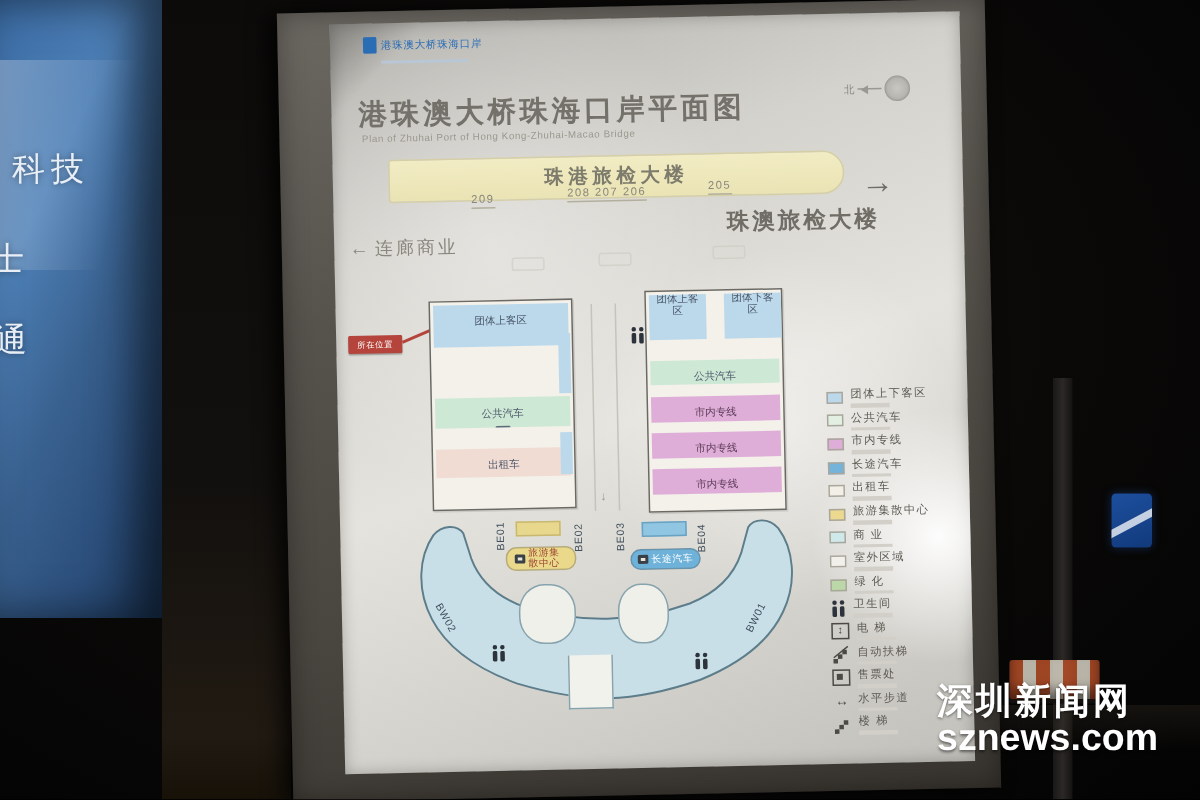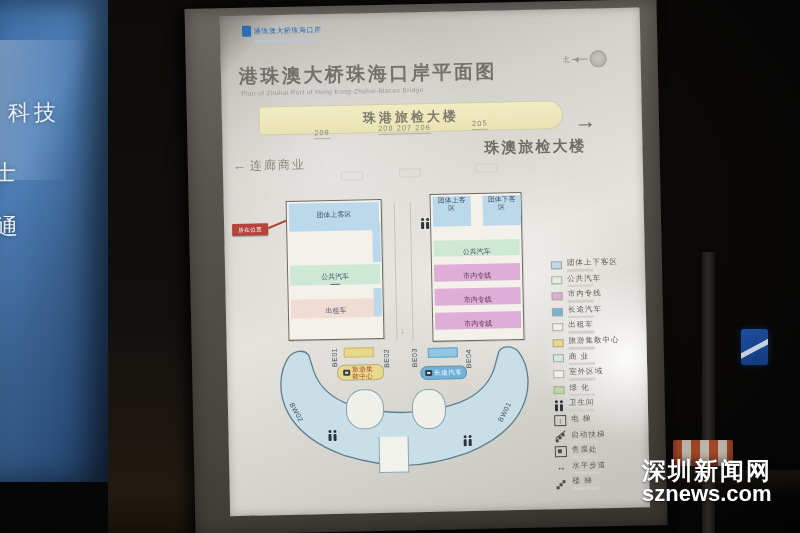--- a/index.html
+++ b/index.html
@@ -2,21 +2,21 @@
 <html><head>
 <meta charset="utf-8">
 <style>
   html,body{margin:0;padding:0;background:#000;}
   #stage{position:relative;width:800px;height:533px;overflow:hidden;
     background:radial-gradient(ellipse at 45% 40%, #141312 0%, #0a0908 55%, #030303 100%);
     font-family:"Liberation Sans","DejaVu Sans",sans-serif;}
   #stage *{box-sizing:border-box;}
 
   
-  .left-glass{position:absolute;left:0;top:0;width:108px;height:482px;
+  .left-glass{position:absolute;left:0;top:0;width:108px;height:412px;
     background:linear-gradient(115deg,#3c6da6 0%,#4d7fb6 30%,#39618f 55%,#2c4f7c 78%,#1d3a5e 100%);
     box-shadow:inset -18px 0 30px rgba(0,0,0,.55);}
   .left-glass::before{content:"";position:absolute;left:0;top:40px;width:108px;height:140px;
     background:linear-gradient(100deg,rgba(255,255,255,.28),rgba(255,255,255,0) 70%);}
   .glass-line{position:absolute;color:#e8eef6;text-shadow:0 0 4px rgba(0,0,0,.4);font-size:22px;letter-spacing:4px;}
   .dark-pillar{position:absolute;left:108px;top:0;width:86px;height:533px;
     background:linear-gradient(180deg,#0c0b0a 0%,#12100e 60%,#211a12 92%,#171108 100%);}
   .pole{position:absolute;left:702px;top:252px;width:13px;height:281px;
     background:linear-gradient(90deg,#1a1816,#2b2826 50%,#151311);}
   .road-sign{position:absolute;left:741px;top:329px;width:27px;height:36px;border-radius:3px;
@@ -109,21 +109,21 @@
   .mi-escalator::before{content:"";position:absolute;left:1px;bottom:0;width:3px;height:3px;background:#4c4a44;box-shadow:3px -3px 0 #4c4a44,6px -6px 0 #4c4a44;}
   .mi-escalator::after{content:"";position:absolute;left:0;top:3px;width:12px;height:1px;background:#4c4a44;transform:rotate(-38deg);}
   .mi-ticket{border:1px solid #4c4a44;}
   .mi-ticket::before{content:"";position:absolute;left:2px;top:2px;width:4px;height:4px;background:#4c4a44;}
   .mi-walkway{font-size:9px;line-height:11px;text-align:center;}
 
   
   .watermark{position:absolute;right:28px;bottom:28px;text-align:left;color:#fff;line-height:1;
     text-shadow:0 1px 2px rgba(0,0,0,.5);}
   .wm-cn{font-size:24px;font-weight:bold;letter-spacing:2px;}
-  .wm-en{font-size:22px;font-weight:bold;letter-spacing:0;}
+  .wm-en{font-size:25px;font-weight:bold;letter-spacing:0;text-align:right;}
 </style>
 </head>
 <body>
 
 <div id="stage">
 
   <div class="left-glass">
     <div class="glass-line abs" style="left:8px;top:98px;">科技</div>
     <div class="glass-line abs" style="left:-6px;top:158px;">士</div>
     <div class="glass-line abs" style="left:-4px;top:212px;">通</div>

